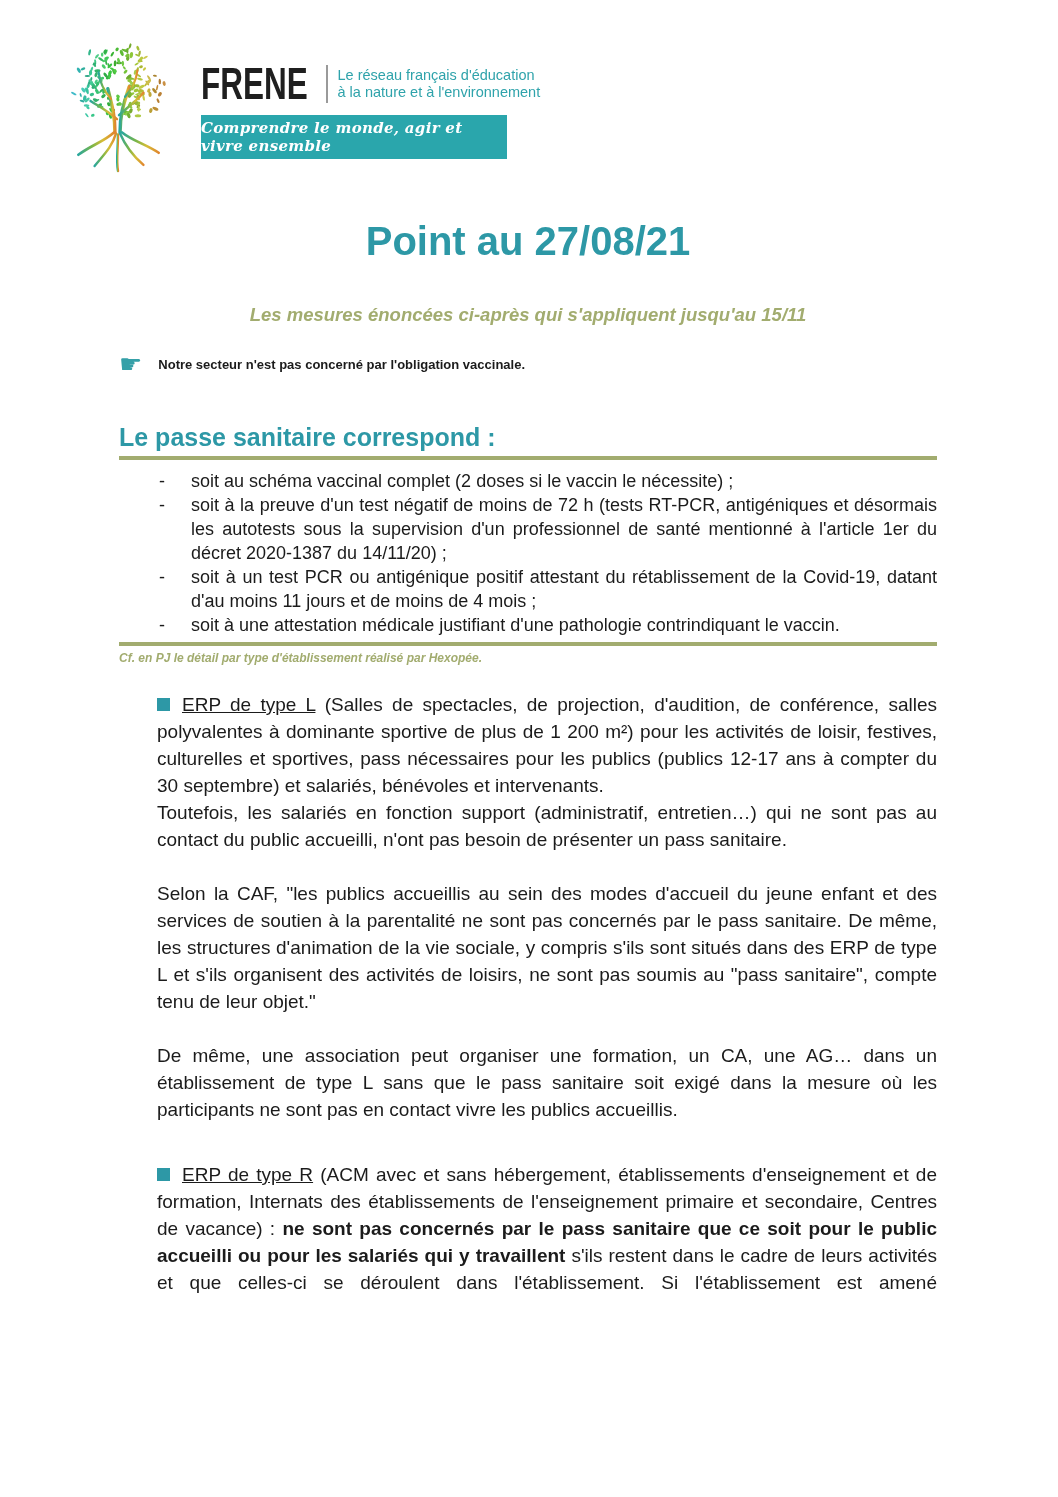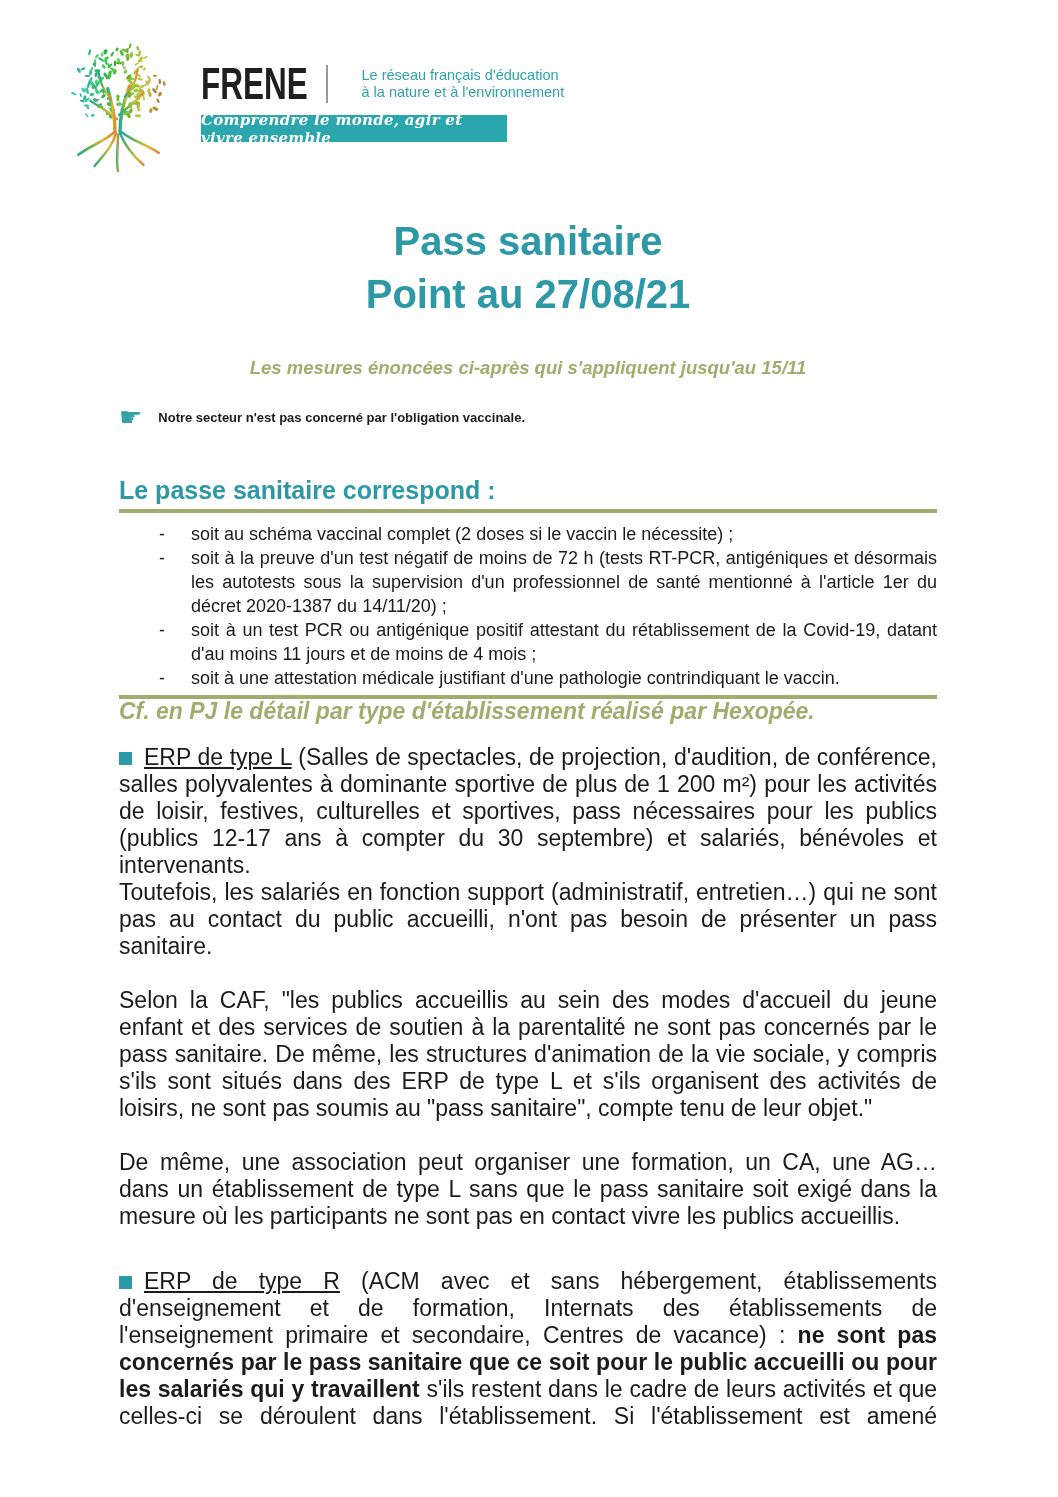--- a/index.html
+++ b/index.html
@@ -12,23 +12,23 @@
         padding:35px 121px 5px 119px;}
 
   
   .logo{display:flex;align-items:flex-start;margin-left:-62px;height:150px;}
   .tree-svg{width:122px;height:144px;flex:0 0 auto;}
   .logo-right{margin-left:22px;margin-top:26px;}
   .logo-top{display:flex;align-items:center;}
   .brand{font-size:45px;font-weight:bold;color:#1f1f1f;letter-spacing:0px;
          transform:scaleX(.70);transform-origin:left center;line-height:1;}
   .logo-divider{width:2px;height:38px;background:#9a9a9a;margin-left:-28px;margin-right:10px;}
-  .tagline{font-size:14.5px;line-height:17px;color:#2fa3ab;margin-left:24px;}
+  .tagline{font-size:14.5px;line-height:17px;color:#2fa3ab;}
   .tagline span{display:block;}
-  .banner{margin-top:9px;background:var(--banner-teal);color:#fff;width:306px;height:27px;
+  .banner{margin-top:9px;background:var(--banner-teal);color:#fff;width:306px;height:44px;
           display:flex;align-items:center;justify-content:center;
           font-style:italic;font-weight:bold;font-size:15px;letter-spacing:.3px;
           font-family:"DejaVu Serif","Liberation Serif",serif;}
 
   
   .title{margin-top:30px;text-align:center;color:var(--teal);font-weight:bold;
          font-size:40px;line-height:53px;}
   .subtitle{margin-top:36px;text-align:center;color:var(--olive);
             font-weight:bold;font-style:italic;font-size:18.5px;}
 
@@ -40,23 +40,23 @@
   
   .section-heading{margin-top:48px;color:var(--teal);font-weight:bold;font-size:25px;line-height:28px;}
   .rule{height:4px;background:var(--olive);margin-top:5px;}
 
   .dash-list{margin-top:9px;}
   .dash-item{display:flex;}
   .dash{flex:0 0 32px;margin-left:40px;font-size:18px;line-height:24px;}
   .dash-item-text{flex:1;text-align:justify;font-size:18px;line-height:24px;}
 
   .intro{margin-top:7px;font-size:19px;line-height:23px;}
-  .note{margin-top:1px;color:var(--olive);font-weight:bold;font-style:italic;font-size:23px;line-height:23px;}
-
-  .para{font-size:23px;line-height:27px;text-align:justify;}
+  .note{margin-top:1px;color:var(--olive);font-weight:bold;font-style:italic;font-size:12px;line-height:23px;}
+
+  .para{font-size:19px;line-height:27px;text-align:justify;margin-left:38px;}
   .p-erp1{margin-top:21px;}
   .p-caf{margin-top:27px;}
   .p-assoc{margin-top:27px;}
   .p-erp2{margin-top:38px;text-align-last:justify;}
   .sq{display:inline-block;width:13px;height:13px;background:var(--teal);margin-right:12px;}
   .u{text-decoration:underline;}
   .b{font-weight:bold;}
 </style>
 </head>
 <body>
@@ -257,21 +257,20 @@
         <span class="tagline">
           <span>Le réseau français d'éducation</span>
           <span>à la nature et à l'environnement</span>
         </span>
       </div>
       <div class="banner">Comprendre le monde, agir et vivre ensemble</div>
     </div>
   </header>
 
   <h1 class="title" style="margin-bottom:0;">
-    <div>Pass sanitaire</div>
     <div>Point au 27/08/21</div>
   </h1>
 
   <div class="subtitle">Les mesures énoncées ci-après qui s'appliquent jusqu'au 15/11</div>
 
   <div class="callout">
     <span class="hand">☛</span>
     <span class="callout-text">Notre secteur n'est pas concerné par l'obligation vaccinale.</span>
   </div>
 

